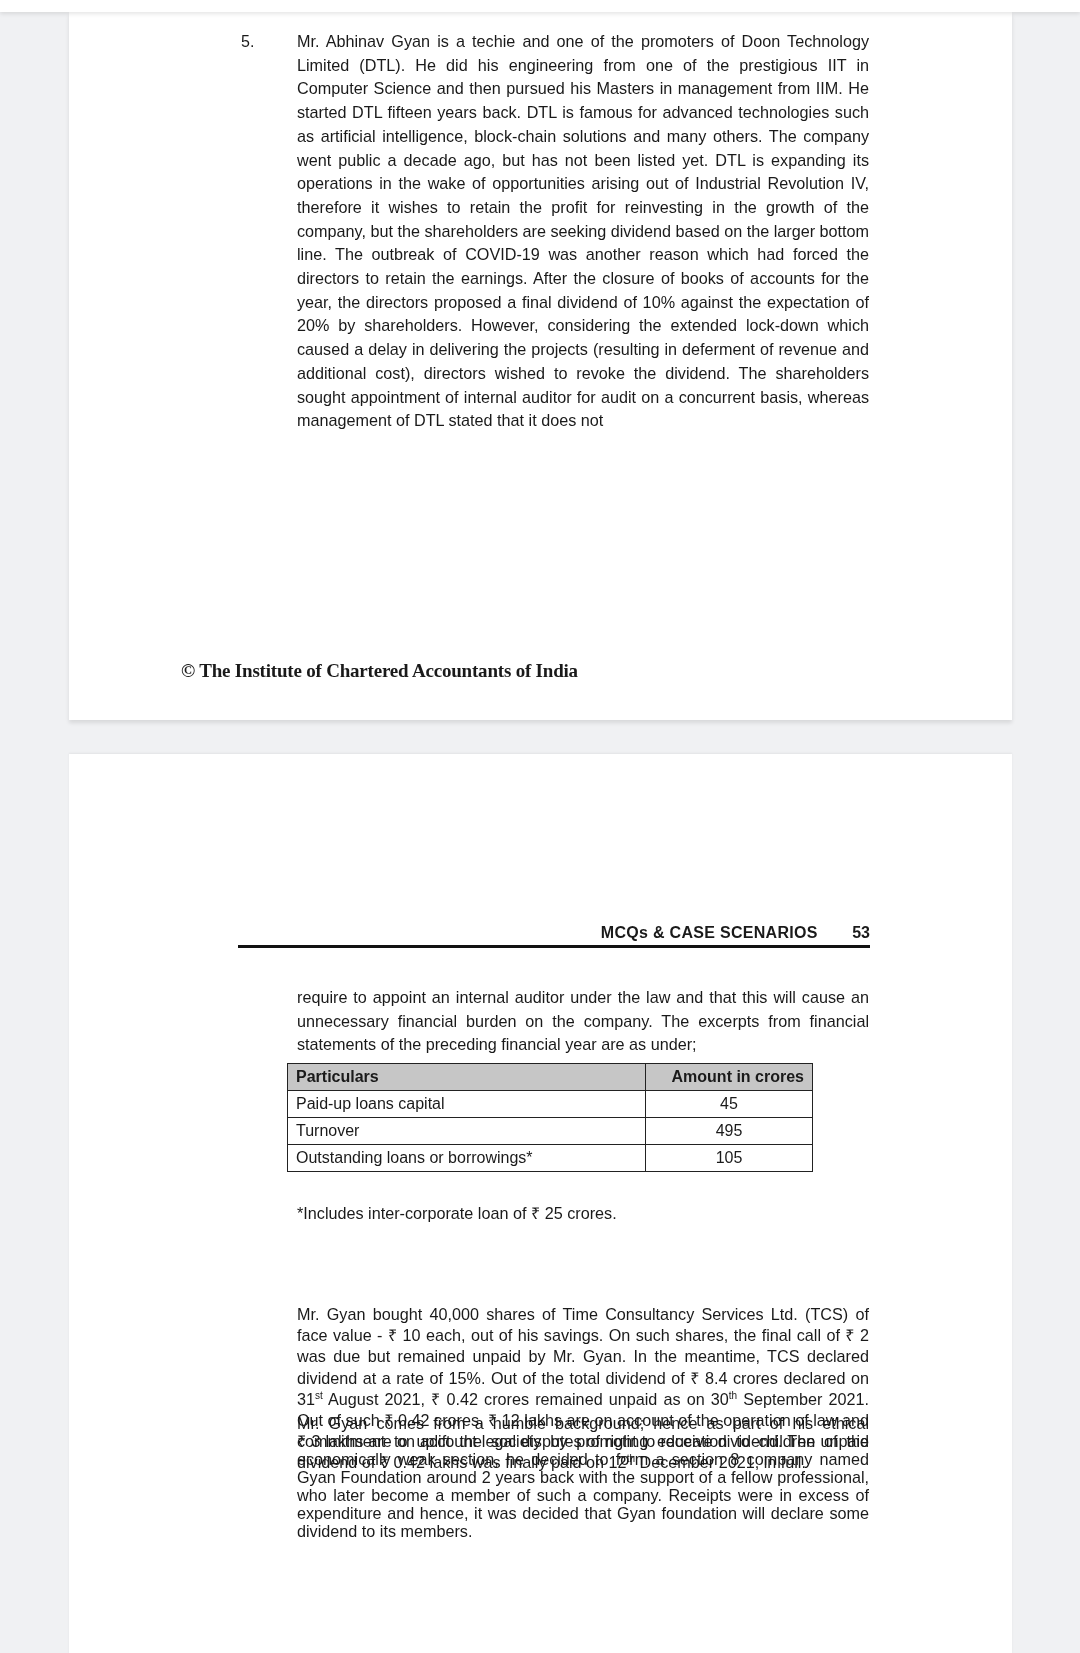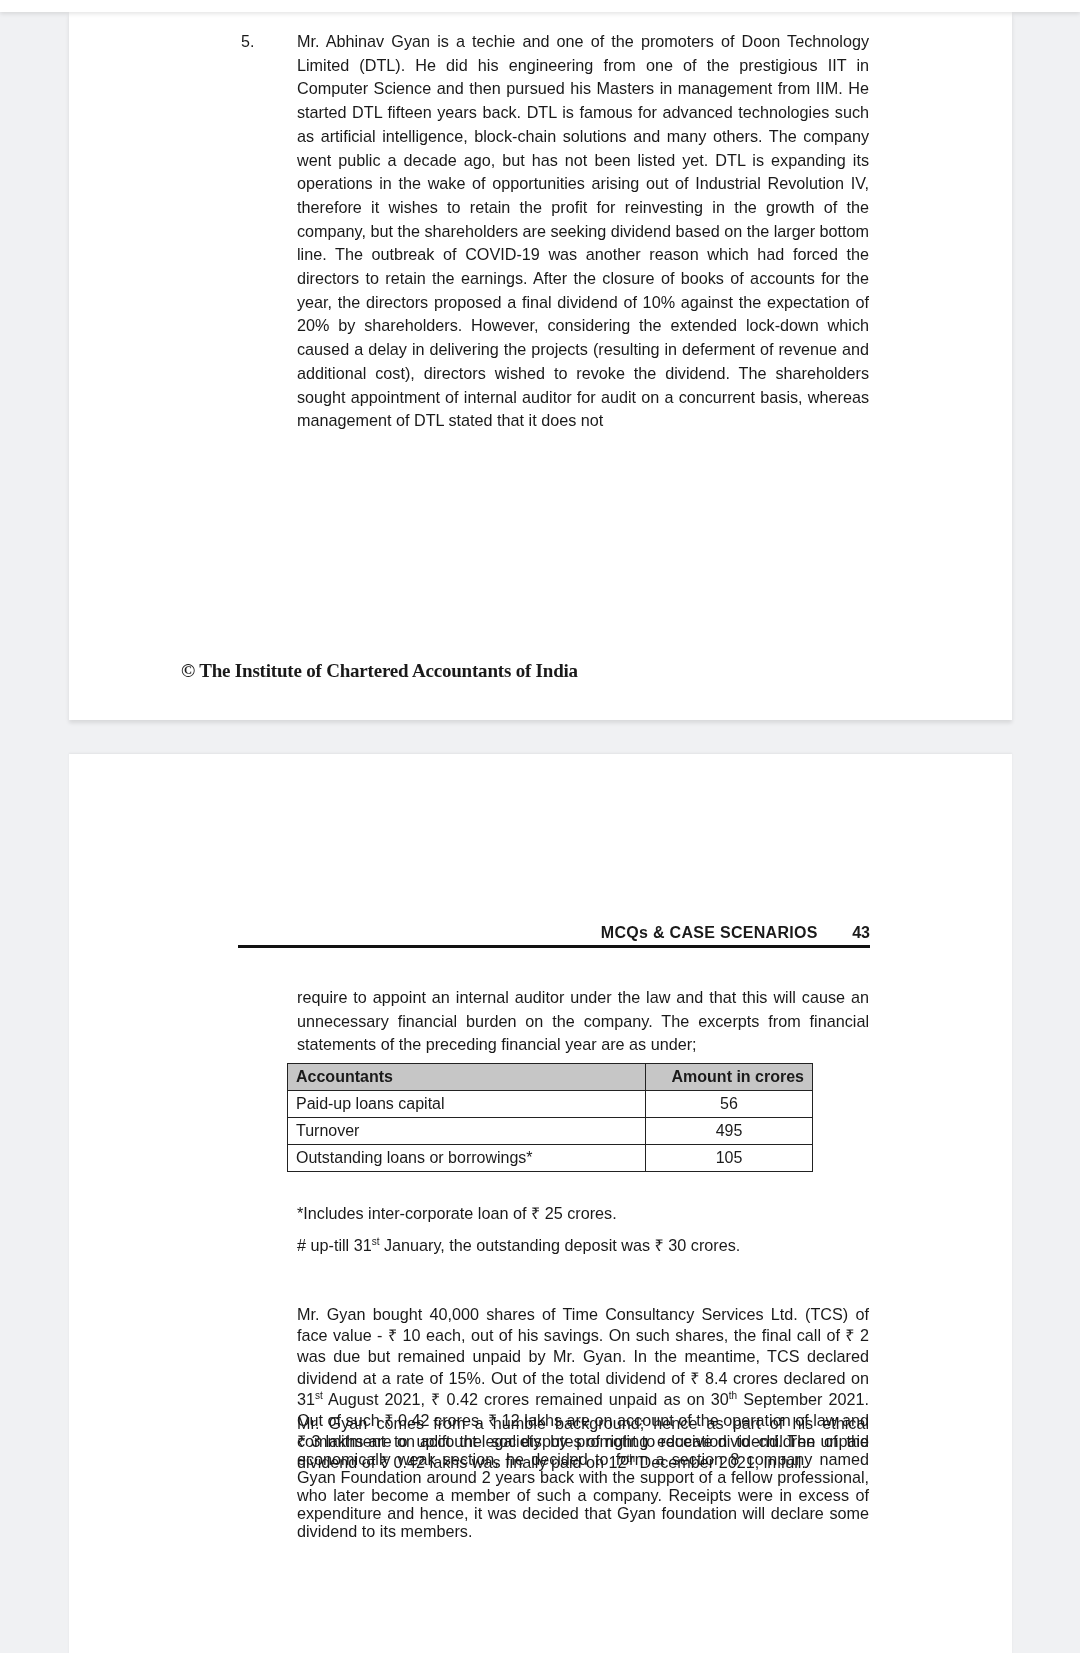--- a/index.html
+++ b/index.html
@@ -72,47 +72,46 @@
 
 <div class="page page1">
   <span class="qnum">5.</span>
   <p class="para p1">Mr. Abhinav Gyan is a techie and one of the promoters of Doon Technology Limited (DTL). He did his engineering from one of the prestigious IIT in Computer Science and then pursued his Masters in management from IIM. He started DTL fifteen years back. DTL is famous for advanced technologies such as artificial intelligence, block-chain solutions and many others. The company went public a decade ago, but has not been listed yet. DTL is expanding its operations in the wake of opportunities arising out of Industrial Revolution IV, therefore it wishes to retain the profit for reinvesting in the growth of the company, but the shareholders are seeking dividend based on the larger bottom line. The outbreak of COVID-19 was another reason which had forced the directors to retain the earnings. After the closure of books of accounts for the year, the directors proposed a final dividend of 10% against the expectation of 20% by shareholders. However, considering the extended lock-down which caused a delay in delivering the projects (resulting in deferment of revenue and additional cost), directors wished to revoke the dividend. The shareholders sought appointment of internal auditor for audit on a concurrent basis, whereas management of DTL stated that it does not</p>
   <div class="footer">© The Institute of Chartered Accountants of India</div>
 </div>
 
 <div class="page page2">
   <div class="running-head">
     <span class="title">MCQs &amp; CASE SCENARIOS</span>
-    <span>43</span>
+    <span>53</span>
   </div>
 
   <p class="para p2">require to appoint an internal auditor under the law and that this will cause an unnecessary financial burden on the company. The excerpts from financial statements of the preceding financial year are as under;</p>
 
   <table class="fin">
     <thead>
       <tr>
-        <th>Accountants</th>
+        <th>Particulars</th>
         <th class="amt">Amount in crores</th>
       </tr>
     </thead>
     <tbody>
       <tr>
         <td>Paid-up loans capital</td>
-        <td class="val">56</td>
+        <td class="val">45</td>
       </tr>
       <tr>
         <td>Turnover</td>
         <td class="val">495</td>
       </tr>
       <tr>
         <td>Outstanding loans or borrowings*</td>
         <td class="val">105</td>
       </tr>
     </tbody>
   </table>
 
   <div class="note n1">*Includes inter-corporate loan of ₹ 25 crores.</div>
-  <div class="note n2"><span># up-till 31</span><sup>st</sup><span> January, the outstanding deposit was ₹ 30 crores.</span></div>
 
   <p class="para p3"><span>Mr. Gyan bought 40,000 shares of Time Consultancy Services Ltd. (TCS) of face value - ₹ 10 each, out of his savings. On such shares, the final call of ₹ 2 was due but remained unpaid by Mr. Gyan. In the meantime, TCS declared dividend at a rate of 15%. Out of the total dividend of ₹ 8.4 crores declared on 31</span><sup>st</sup><span> August 2021, ₹ 0.42 crores remained unpaid as on 30</span><sup>th</sup><span> September 2021. Out of such ₹ 0.42 crores, ₹ 12 lakhs are on account of the operation of law and ₹ 3 lakhs are on account legal disputes of right to receive dividend. The unpaid dividend of ₹ 0.42 lakhs was finally paid on 12</span><sup>th</sup><span> December 2021, in full.</span></p>
 
   <p class="para p4">Mr. Gyan comes from a humble background; hence as part of his ethical commitment to uplift the society by promoting education to children of the economically weak section, he decided to form a section 8 company named Gyan Foundation around 2 years back with the support of a fellow professional, who later become a member of such a company. Receipts were in excess of expenditure and hence, it was decided that Gyan foundation will declare some dividend to its members.</p>
 </div>
 
 </body></html>

